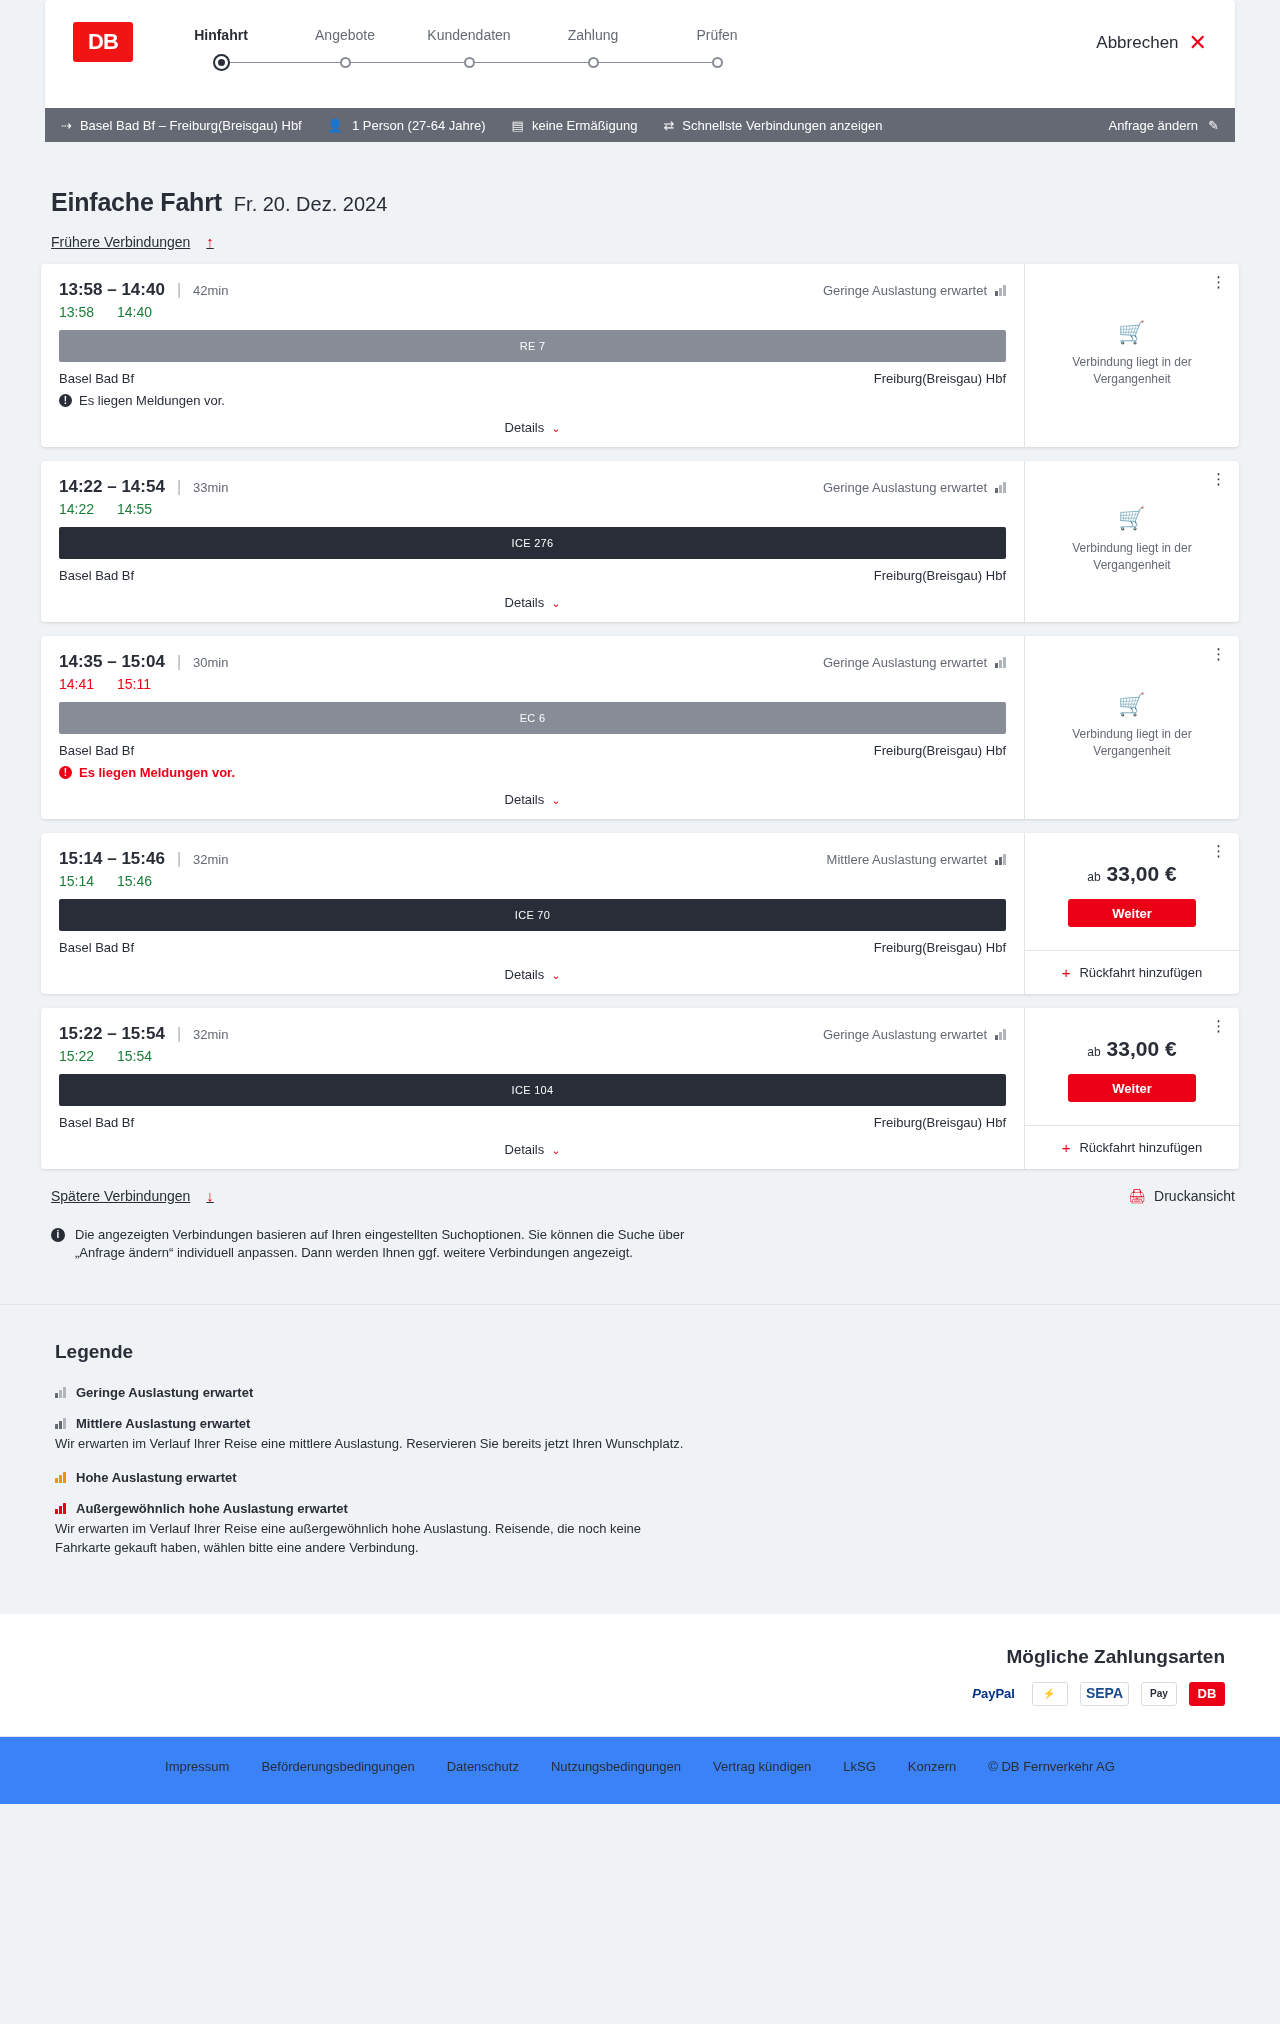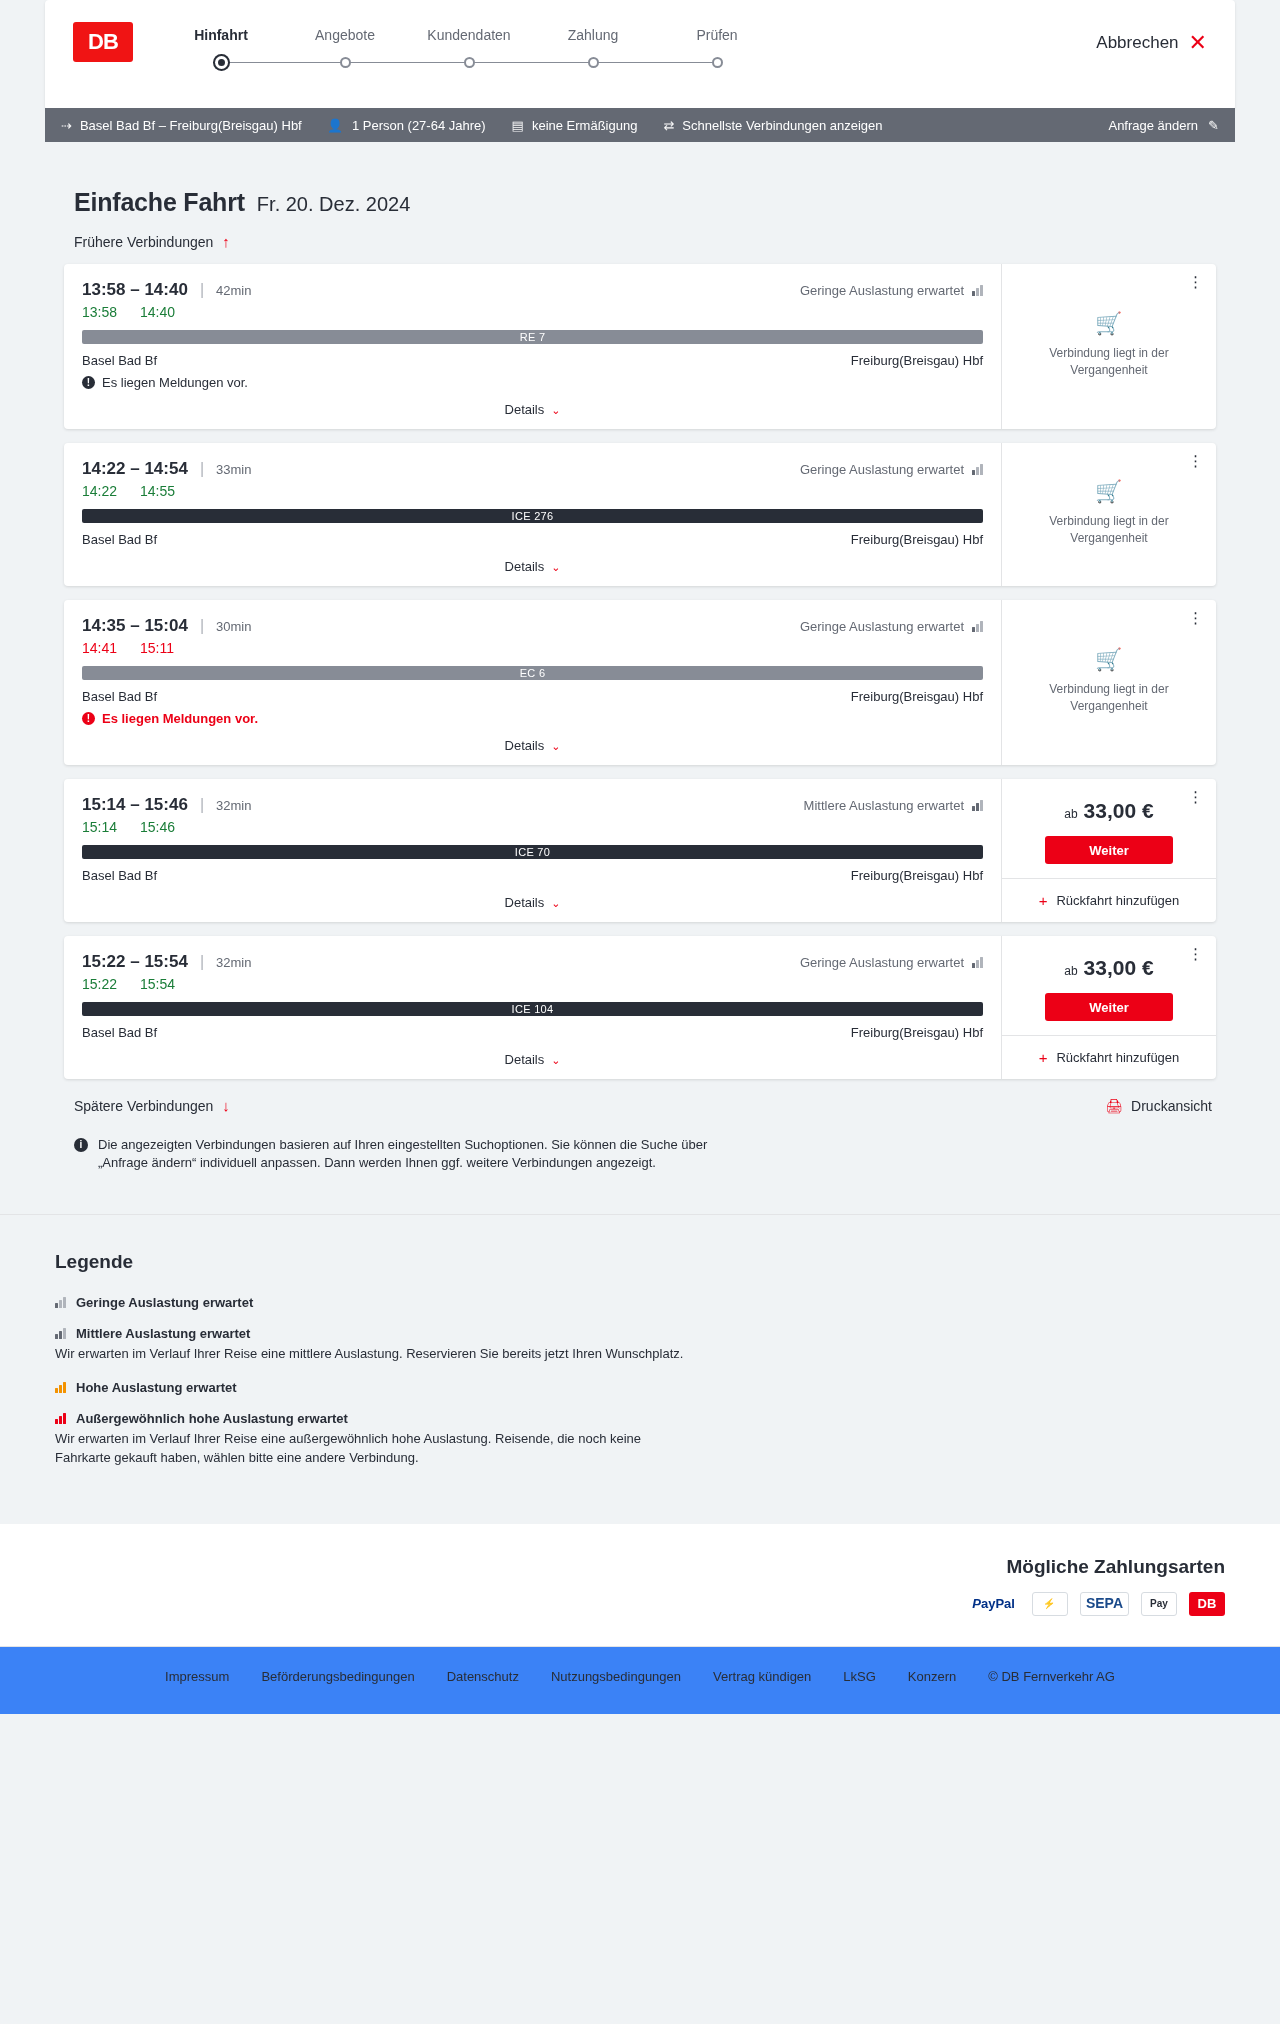--- a/index.html
+++ b/index.html
@@ -76,29 +76,29 @@
   }
   .query-item { display: flex; align-items: center; gap: 8px; padding-right: 26px; }
   .query-item .gi { font-size: 13px; opacity: .95; }
   .query-change {
     margin-left: auto;
     display: flex; align-items: center; gap: 10px;
     cursor: pointer;
   }
 
   
-  .content { margin: 0 64px; padding-top: 44px; }
+  .content { margin: 0 41px; padding-top: 44px; }
   .title-row { display: flex; align-items: baseline; gap: 12px; padding-left: 10px;}
   .title-row h1 { font-size: 25px; font-weight: bold; letter-spacing: -0.2px;}
   .title-date { font-size: 20px; color: #282d37; }
 
   .earlier, .later {
-    display: flex; align-items: center; gap: 9px;
+    display: flex; align-items: center; gap: 16px;
     font-size: 14px; color: #282d37; cursor: pointer;
-    padding-left: 10px; margin-top: 16px;
+    padding-left: 10px; margin-top: 16px; text-decoration: underline;
   }
   .arrow { color: #ec0016; font-size: 15px; }
 
   
   .conn {
     display: flex;
     background: #ffffff;
     border-radius: 4px;
     box-shadow: 0 1px 3px rgba(0,0,0,.12);
     margin-top: 14px;
@@ -118,21 +118,21 @@
   .dur { font-size: 13px; color: #646973; }
   .load { margin-left: auto; display: flex; align-items: center; gap: 8px; font-size: 13px; color: #646973; }
 
   .row2 { margin-top: 4px; font-size: 14px; display: flex; gap: 14px; }
   .rt-ok { color: #1a7d38; }
   .rt-late { color: #ec0016; }
   .rt-time { width: 44px; }
 
   .train-bar {
     margin-top: 10px;
-    height: 14px; border-radius: 2px;
+    height: 32px; border-radius: 2px;
     display: flex; align-items: center; justify-content: center;
     color: #ffffff; font-size: 11px; letter-spacing: .3px;
   }
   .tb-grey { background: #878c96; }
   .tb-dark { background: #282d37; }
 
   .row3 { margin-top: 9px; display: flex; font-size: 13px; color: #282d37; }
   .row3 .to { margin-left: auto; }
 
   .msg { margin-top: 7px; font-size: 13px; display: flex; align-items: center; gap: 7px; }

